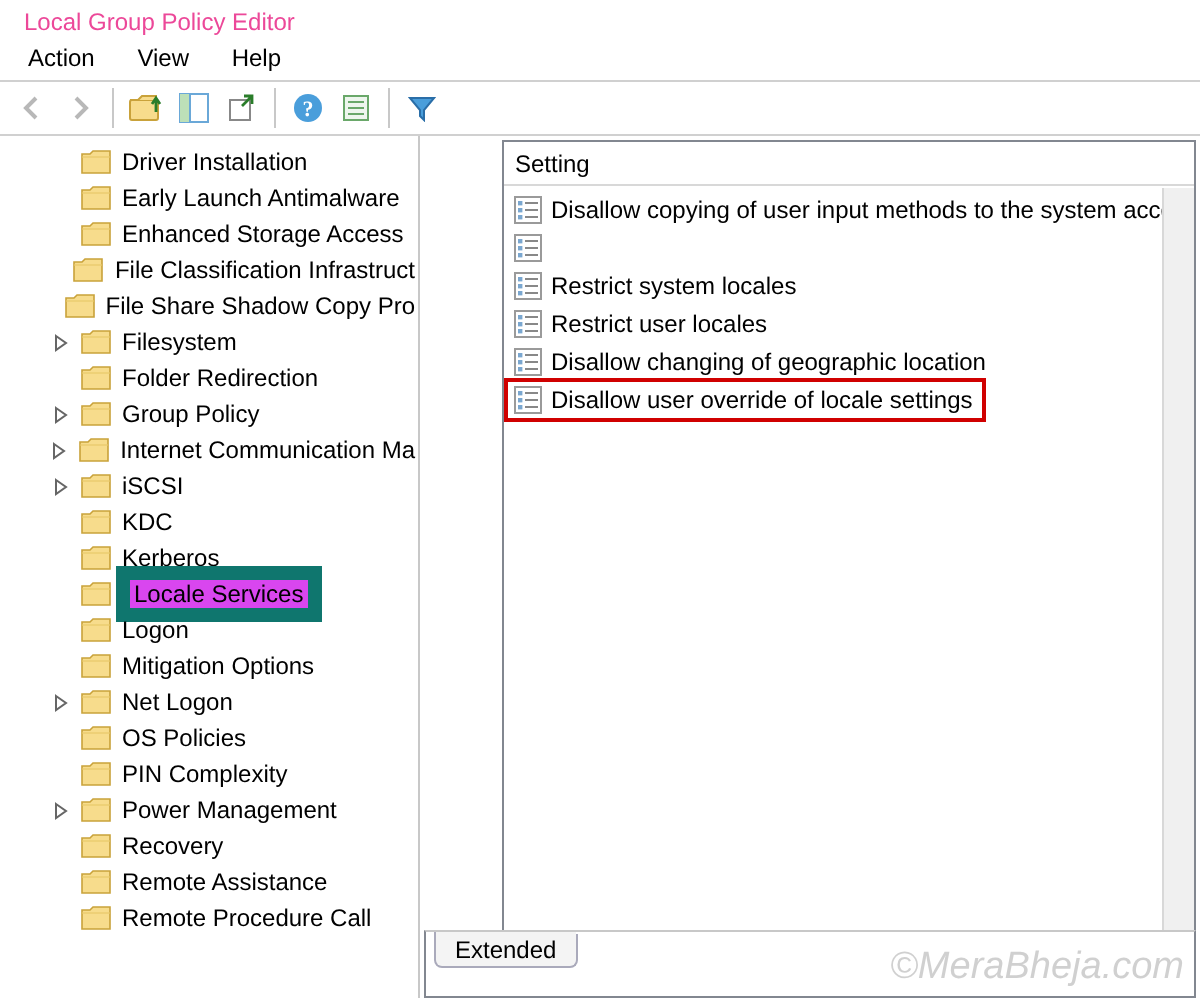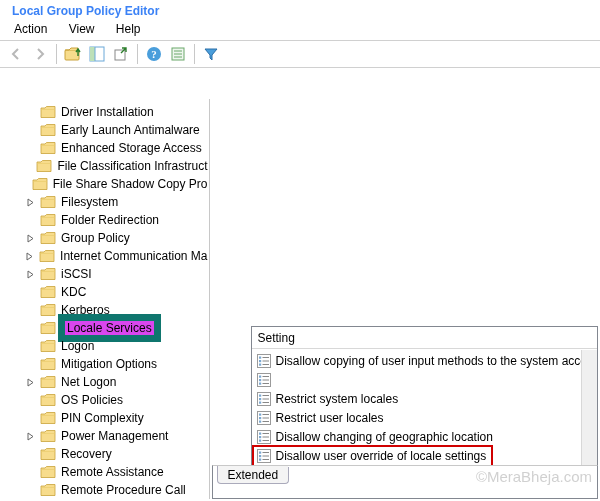--- a/index.html
+++ b/index.html
@@ -9,22 +9,21 @@
     background: #fff;
     color: #000;
     width: 600px;
     height: 501px;
     overflow: hidden;
     position: relative;
   }
   .window-title {
     padding: 4px 8px 2px 12px;
     font-size: 12px;
-    color: #3b82f6;
-    font-weight: bold;
+    color: #ec4899;
   }
   .menubar {
     padding: 2px 0 4px 14px;
     font-size: 12px;
   }
   .menubar span { margin-right: 18px; cursor: default; }
   .toolbar {
     display: flex;
     align-items: center;
     border-top: 1px solid #d0d0d0;
@@ -36,21 +35,20 @@
     width: 22px; height: 22px;
     display: flex; align-items: center; justify-content: center;
     margin: 0 1px;
   }
   .toolbar .sep {
     width: 1px; height: 20px; background: #c8c8c8; margin: 0 4px;
   }
   .main {
     display: flex;
     height: calc(100% - 70px);
-    align-items: flex-end;
   }
   .tree-pane {
     width: 265px;
     border-right: 1px solid #c8c8c8;
     padding: 4px 0 0 0;
     overflow: hidden;
   }
   .tree {
     padding-left: 0;
   }
@@ -143,23 +141,24 @@
     background: #fff;
     height: 18px;
     line-height: 14px;
     cursor: default;
   }
   .tab.inactive { background: #f4f4f4; }
   .tabs .spacer { flex: 1; border-bottom: 1px solid #fff; }
 
   .watermark {
     position: absolute;
-    right: 8px; bottom: 16px;
-    font-size: 15px;
+    right: 8px; bottom: 6px;
+    font-size: 19px;
     color: rgba(120,120,120,0.35);
+    font-style: italic;
   }
 
   
   .fake-scroll {
     position: absolute;
     right: 0; top: 23px; bottom: 0;
     width: 16px;
     background: #f0f0f0;
     border-left: 1px solid #d8d8d8;
   }

